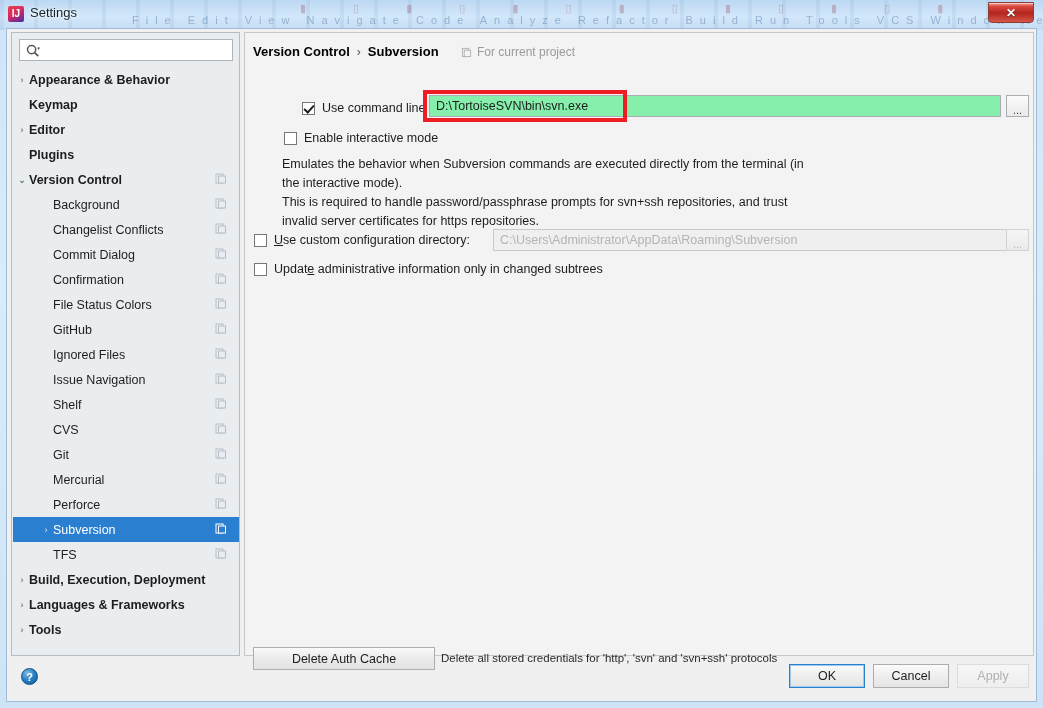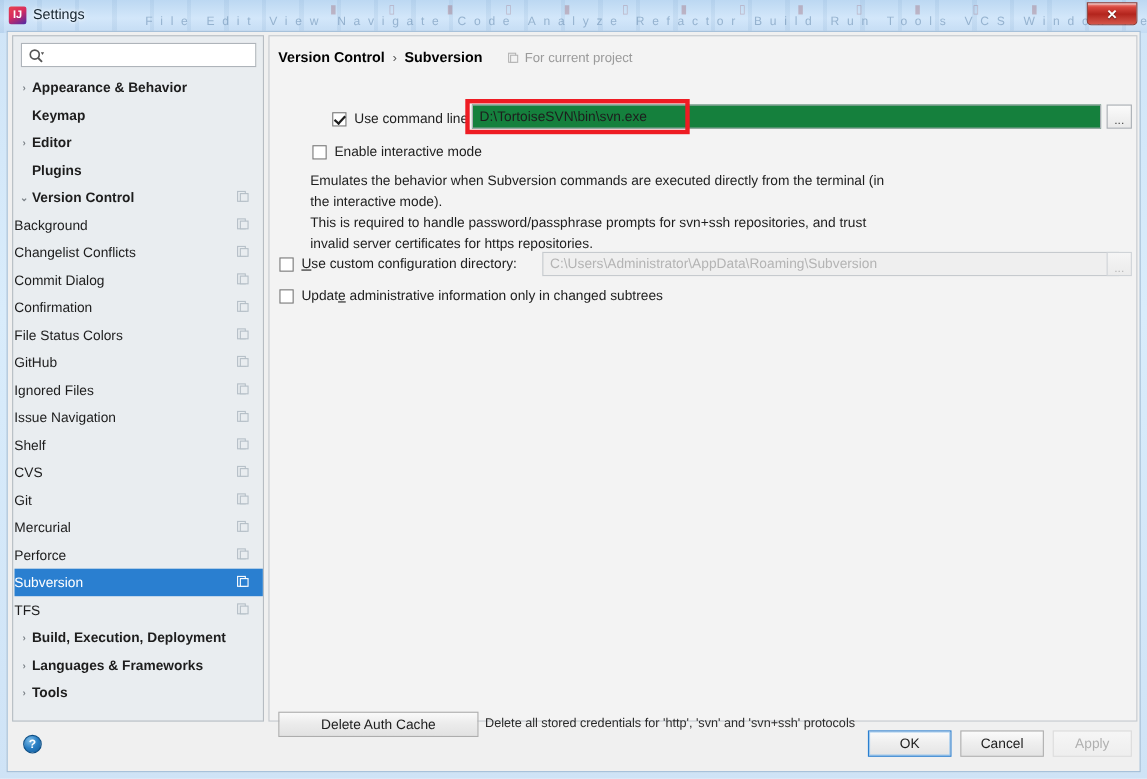--- a/index.html
+++ b/index.html
@@ -112,21 +112,21 @@
     white-space: nowrap;
   }
   .tree-row .arrow {
     width: 14px; text-align: center;
     font-size: 9px; color: #7a8086;
     flex: 0 0 14px;
   }
   .tree-row .label { flex: 1 1 auto; }
   .tree-row.lvl0 { padding-left: 16px; font-weight: bold; }
   .tree-row.lvl0 .arrow { margin-left: -14px; }
-  .tree-row.lvl1 { }
+  .tree-row.lvl1 { padding-left: 40px; }
   .tree-row.lvl1 .arrow { margin-left: -14px; }
   .tree-row.selected {
     background: #2a7fd0;
     color: #ffffff;
   }
   .tree-row.selected .arrow { color: #dcecfa; }
   .vc-icon {
     position: absolute; right: 12px; top: 6px;
     width: 12px; height: 12px;
     opacity: .55;
@@ -178,21 +178,21 @@
   .mn { text-decoration: underline; }
 
   #row-use-cli { left: 25px; top: 68px; padding-left: 32px; }
   #row-interactive { left: 39px; top: 98px; }
   #row-custom-dir { left: 9px; top: 200px; }
   #row-update-admin { left: 9px; top: 229px; justify-content: flex-end; }
 
   #cli-path-field {
     position: absolute; left: 184px; top: 62px;
     width: 572px; height: 22px;
-    background: #15803d;
+    background: #86efac;
     border: 1px solid #a8adb3;
     font-size: 12.5px; color: #1d1d1d;
     padding: 3px 6px 0 6px;
     overflow: hidden; white-space: nowrap;
   }
   #cli-browse-button {
     position: absolute; left: 761px; top: 62px;
     width: 23px; height: 22px;
     background: linear-gradient(180deg,#fbfbfb,#e9e9e9);
     border: 1px solid #a8adb3;

